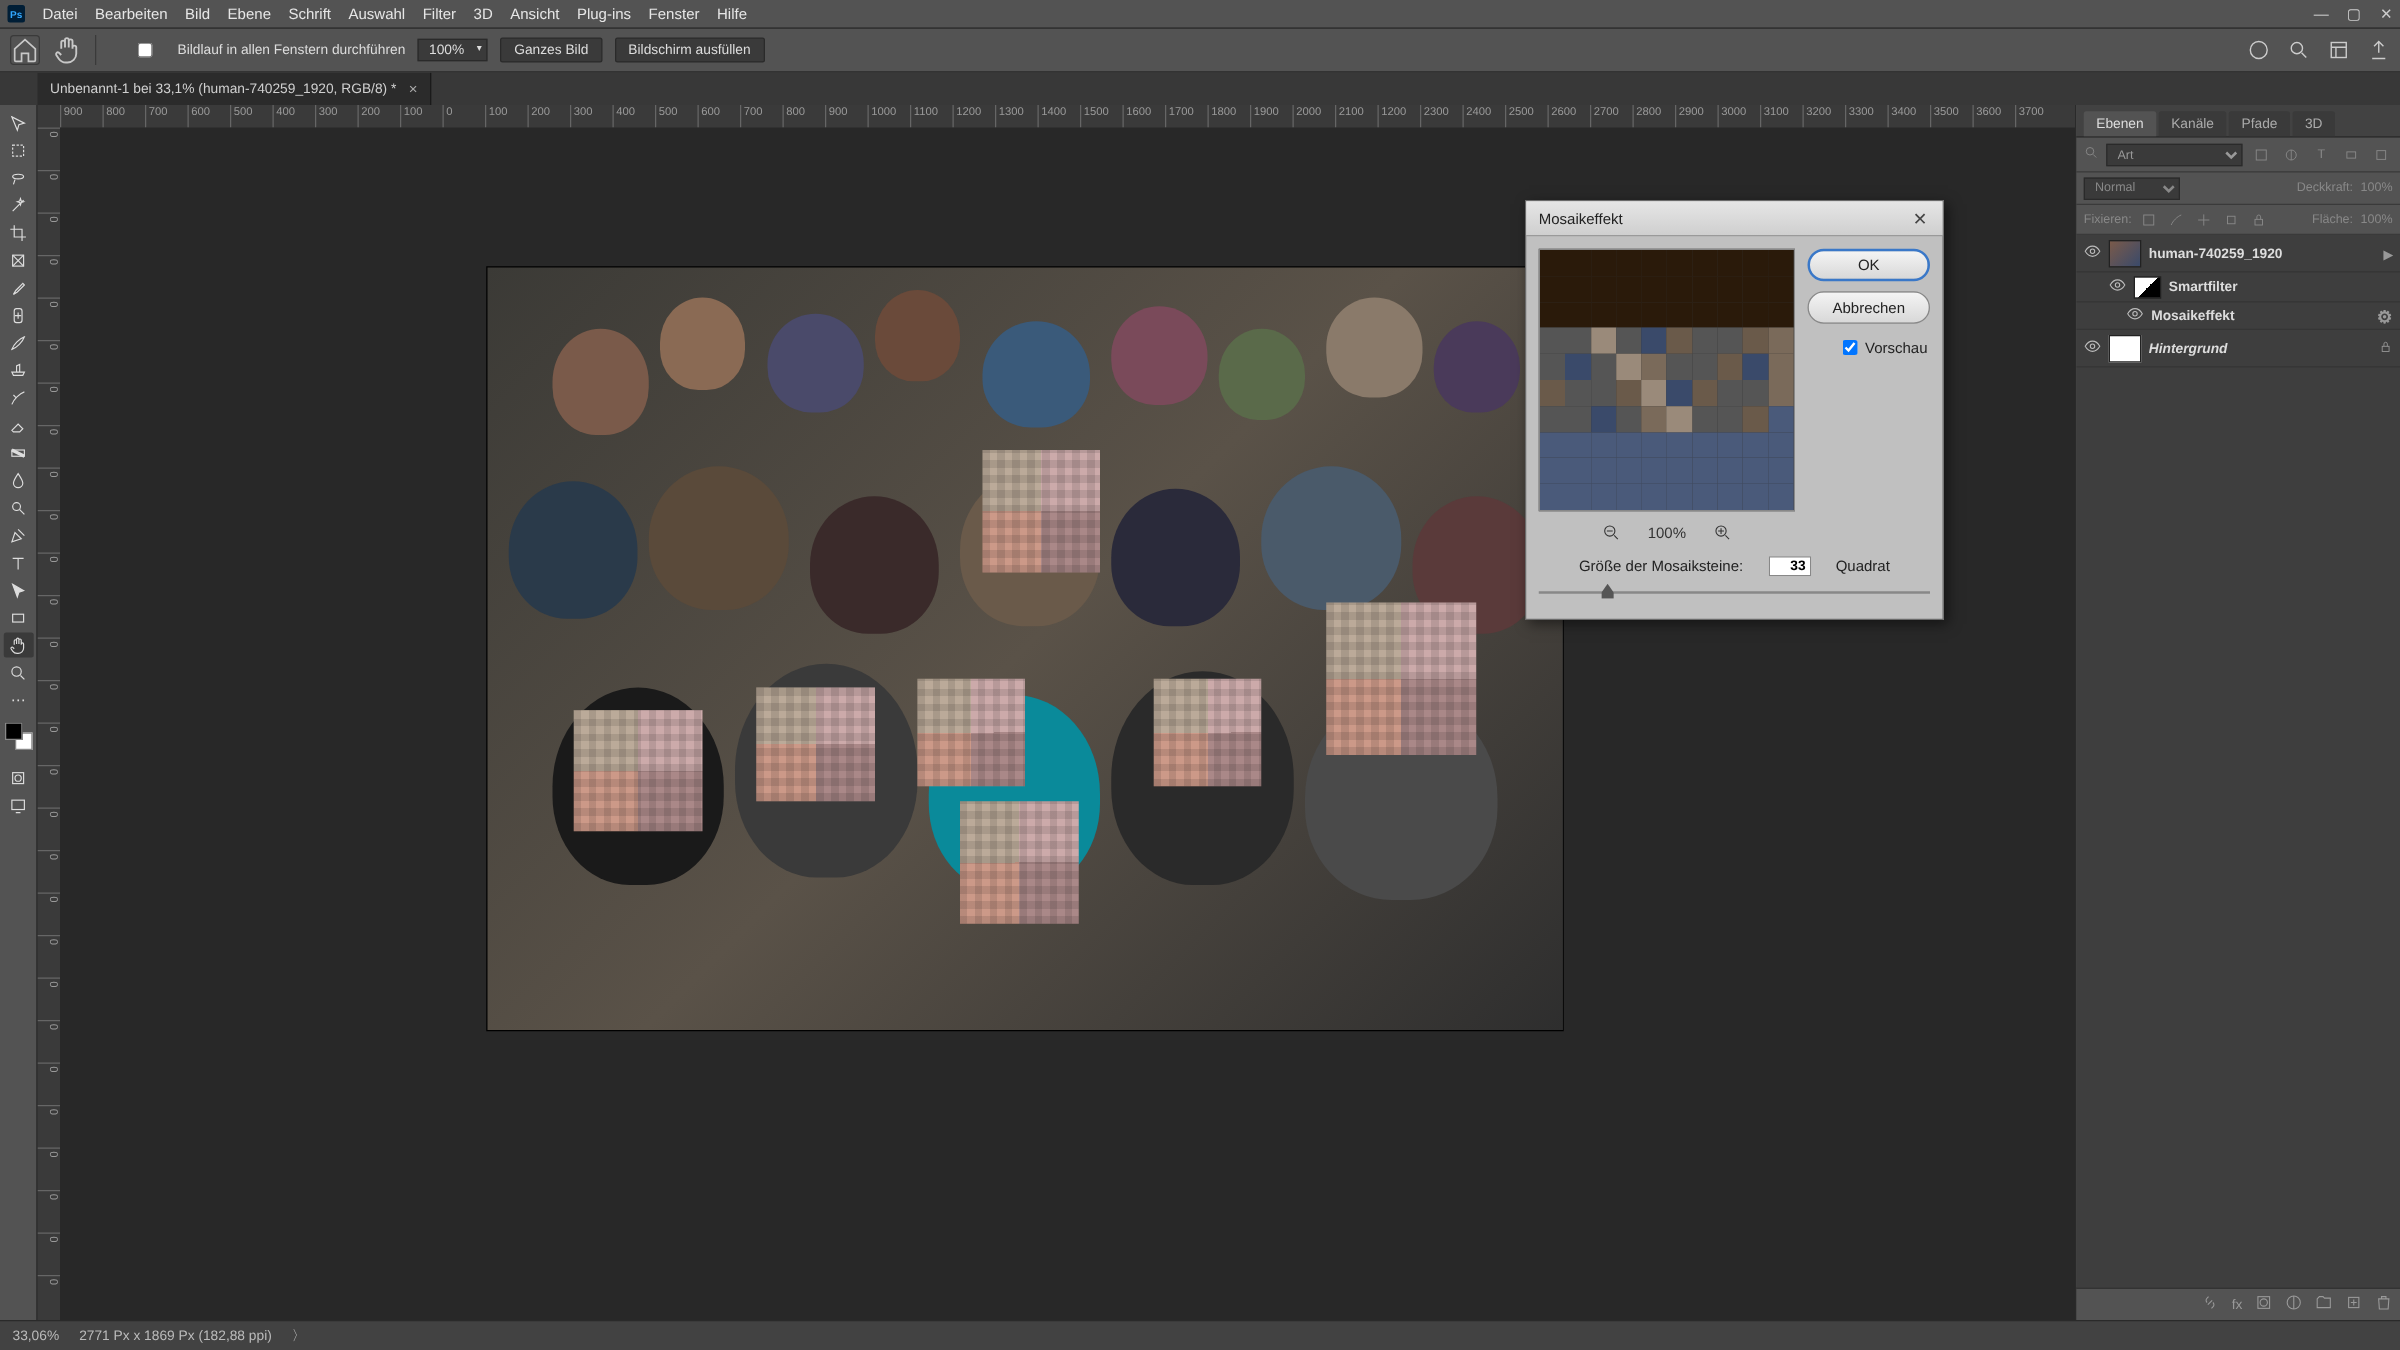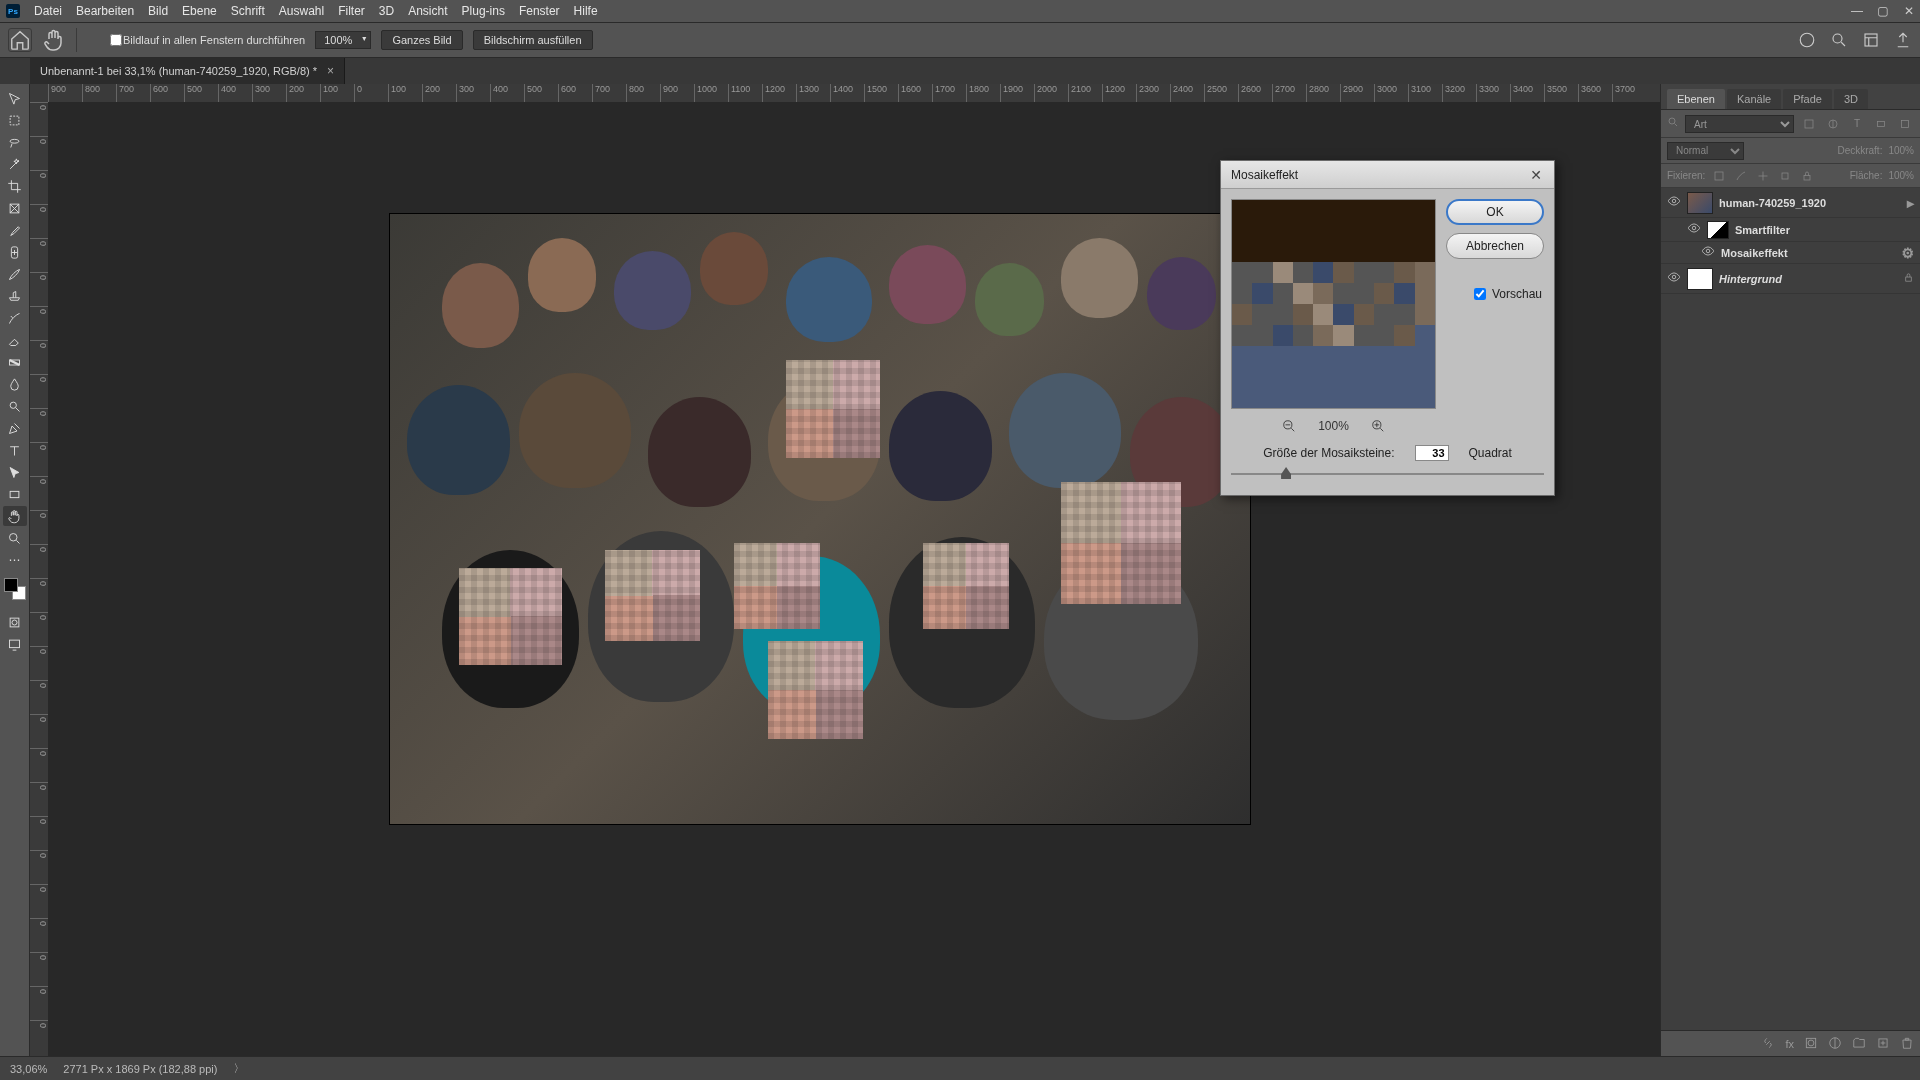--- a/index.html
+++ b/index.html
@@ -9,21 +9,21 @@
 .menubar { height: 22px; background: #535353; display: flex; align-items: center; padding: 0 6px; gap: 14px; position: relative; }
 .menubar .ps-logo { width: 14px; height: 14px; background: #001e36; border-radius: 2px; display: flex; align-items: center; justify-content: center; color: #31a8ff; font-weight: bold; font-size: 8px; }
 .menubar .menu-item { font-size: 12px; color: #e6e6e6; cursor: default; }
 .win-controls { position: absolute; right: 4px; top: 0; display: flex; gap: 12px; align-items: center; height: 22px; }
 .win-controls span { width: 14px; height: 14px; display: flex; align-items: center; justify-content: center; color: #ccc; font-size: 12px; }
 
 
 .optionsbar { height: 36px; background: #535353; border-top: 1px solid #2a2a2a; border-bottom: 1px solid #2a2a2a; display: flex; align-items: center; padding: 0 8px; gap: 10px; position: relative; }
 .optionsbar .home-btn { width: 24px; height: 24px; border: 1px solid #3a3a3a; border-radius: 3px; display: flex; align-items: center; justify-content: center; }
 .optionsbar .hand-icon { width: 24px; height: 24px; display: flex; align-items: center; justify-content: center; }
-.optionsbar .checkbox-row { display: flex; align-items: center; gap: 1px; font-size: 11px; color: #ddd; padding-left: 23px; }
+.optionsbar .checkbox-row { display: flex; align-items: center; gap: 20px; font-size: 11px; color: #ddd; padding-left: 23px; }
 .optionsbar .zoom-select { background: #3a3a3a; border: 1px solid #2a2a2a; padding: 2px 18px 2px 8px; color: #ddd; font-size: 11px; position: relative; }
 .optionsbar .pill-btn { background: #3a3a3a; border: 1px solid #2a2a2a; padding: 3px 10px; color: #ddd; font-size: 11px; border-radius: 2px; }
 .optionsbar .right-icons { position: absolute; right: 8px; display: flex; gap: 14px; align-items: center; }
 .optionsbar .right-icons span { width: 18px; height: 18px; display: flex; align-items: center; justify-content: center; color: #ccc; }
 
 
 .doctabs { height: 26px; background: #383838; display: flex; align-items: center; padding-left: 30px; }
 .doctabs .tab { background: #2b2b2b; height: 26px; display: flex; align-items: center; padding: 0 10px; gap: 10px; font-size: 11px; color: #d0d0d0; border-right: 1px solid #1a1a1a; }
 .doctabs .tab .close { font-size: 12px; color: #aaa; }
 
@@ -123,21 +123,21 @@
 .dialog .preview .mosaic div:nth-child(5n){background:#7a6a5a;}
 .dialog .preview .mosaic div:nth-child(7n){background:#3a4a6a;}
 .dialog .preview .mosaic div:nth-child(11n){background:#9a8a7a;}
 .dialog .preview .mosaic div:nth-child(-n+30){background:#2a1a0a;}
 .dialog .preview .mosaic div:nth-child(n+70){background:#4a5a7a;}
 .dialog .zoom-row { display: flex; align-items: center; justify-content: center; gap: 20px; margin-top: 8px; color:#333; }
 .dialog .zoom-row .zbtn { width:18px; height:18px; display:flex; align-items:center; justify-content:center; }
 .dialog .buttons { display: flex; flex-direction: column; gap: 8px; width: 100px; }
 .dialog .buttons button { height: 26px; border: 1px solid #888; border-radius: 13px; background: linear-gradient(#f4f4f4,#d8d8d8); font-size: 12px; color: #222; cursor: pointer; }
 .dialog .buttons button.primary { border: 2px solid #3a78c8; }
-.dialog .buttons .checkrow { display: flex; align-items: center; gap: 6px; font-size: 12px; margin-top: 20px; padding-left: 28px; }
+.dialog .buttons .checkrow { display: flex; align-items: center; gap: 6px; font-size: 12px; margin-top: 4px; padding-left: 28px; }
 .dialog .param-row { padding: 0 10px 14px 10px; }
 .dialog .param-label-row { display:flex; align-items:center; gap:20px; justify-content:center; font-size:12px; margin-bottom:6px;}
 .dialog .param-label-row input { width: 34px; background:#fff; border:1px solid #888; padding:1px 3px; font-size:11px; text-align:right;font-weight:bold; }
 .dialog .slider { position:relative; height: 14px; }
 .dialog .slider .track { position:absolute; top:6px; left:0; right:0; height:2px; background:#888; }
 .dialog .slider .thumb { position:absolute; top:0px; left:16%; width:10px; height:12px; background:#555; clip-path: polygon(50% 0,100% 60%,100% 100%,0 100%,0 60%); }
 
 
 .statusbar { position: absolute; bottom: 0; left: 0; right: 0; height: 24px; background: #424242; border-top: 1px solid #2a2a2a; display: flex; align-items: center; padding: 0 10px; gap: 16px; font-size: 11px; color: #bbb; }
 

